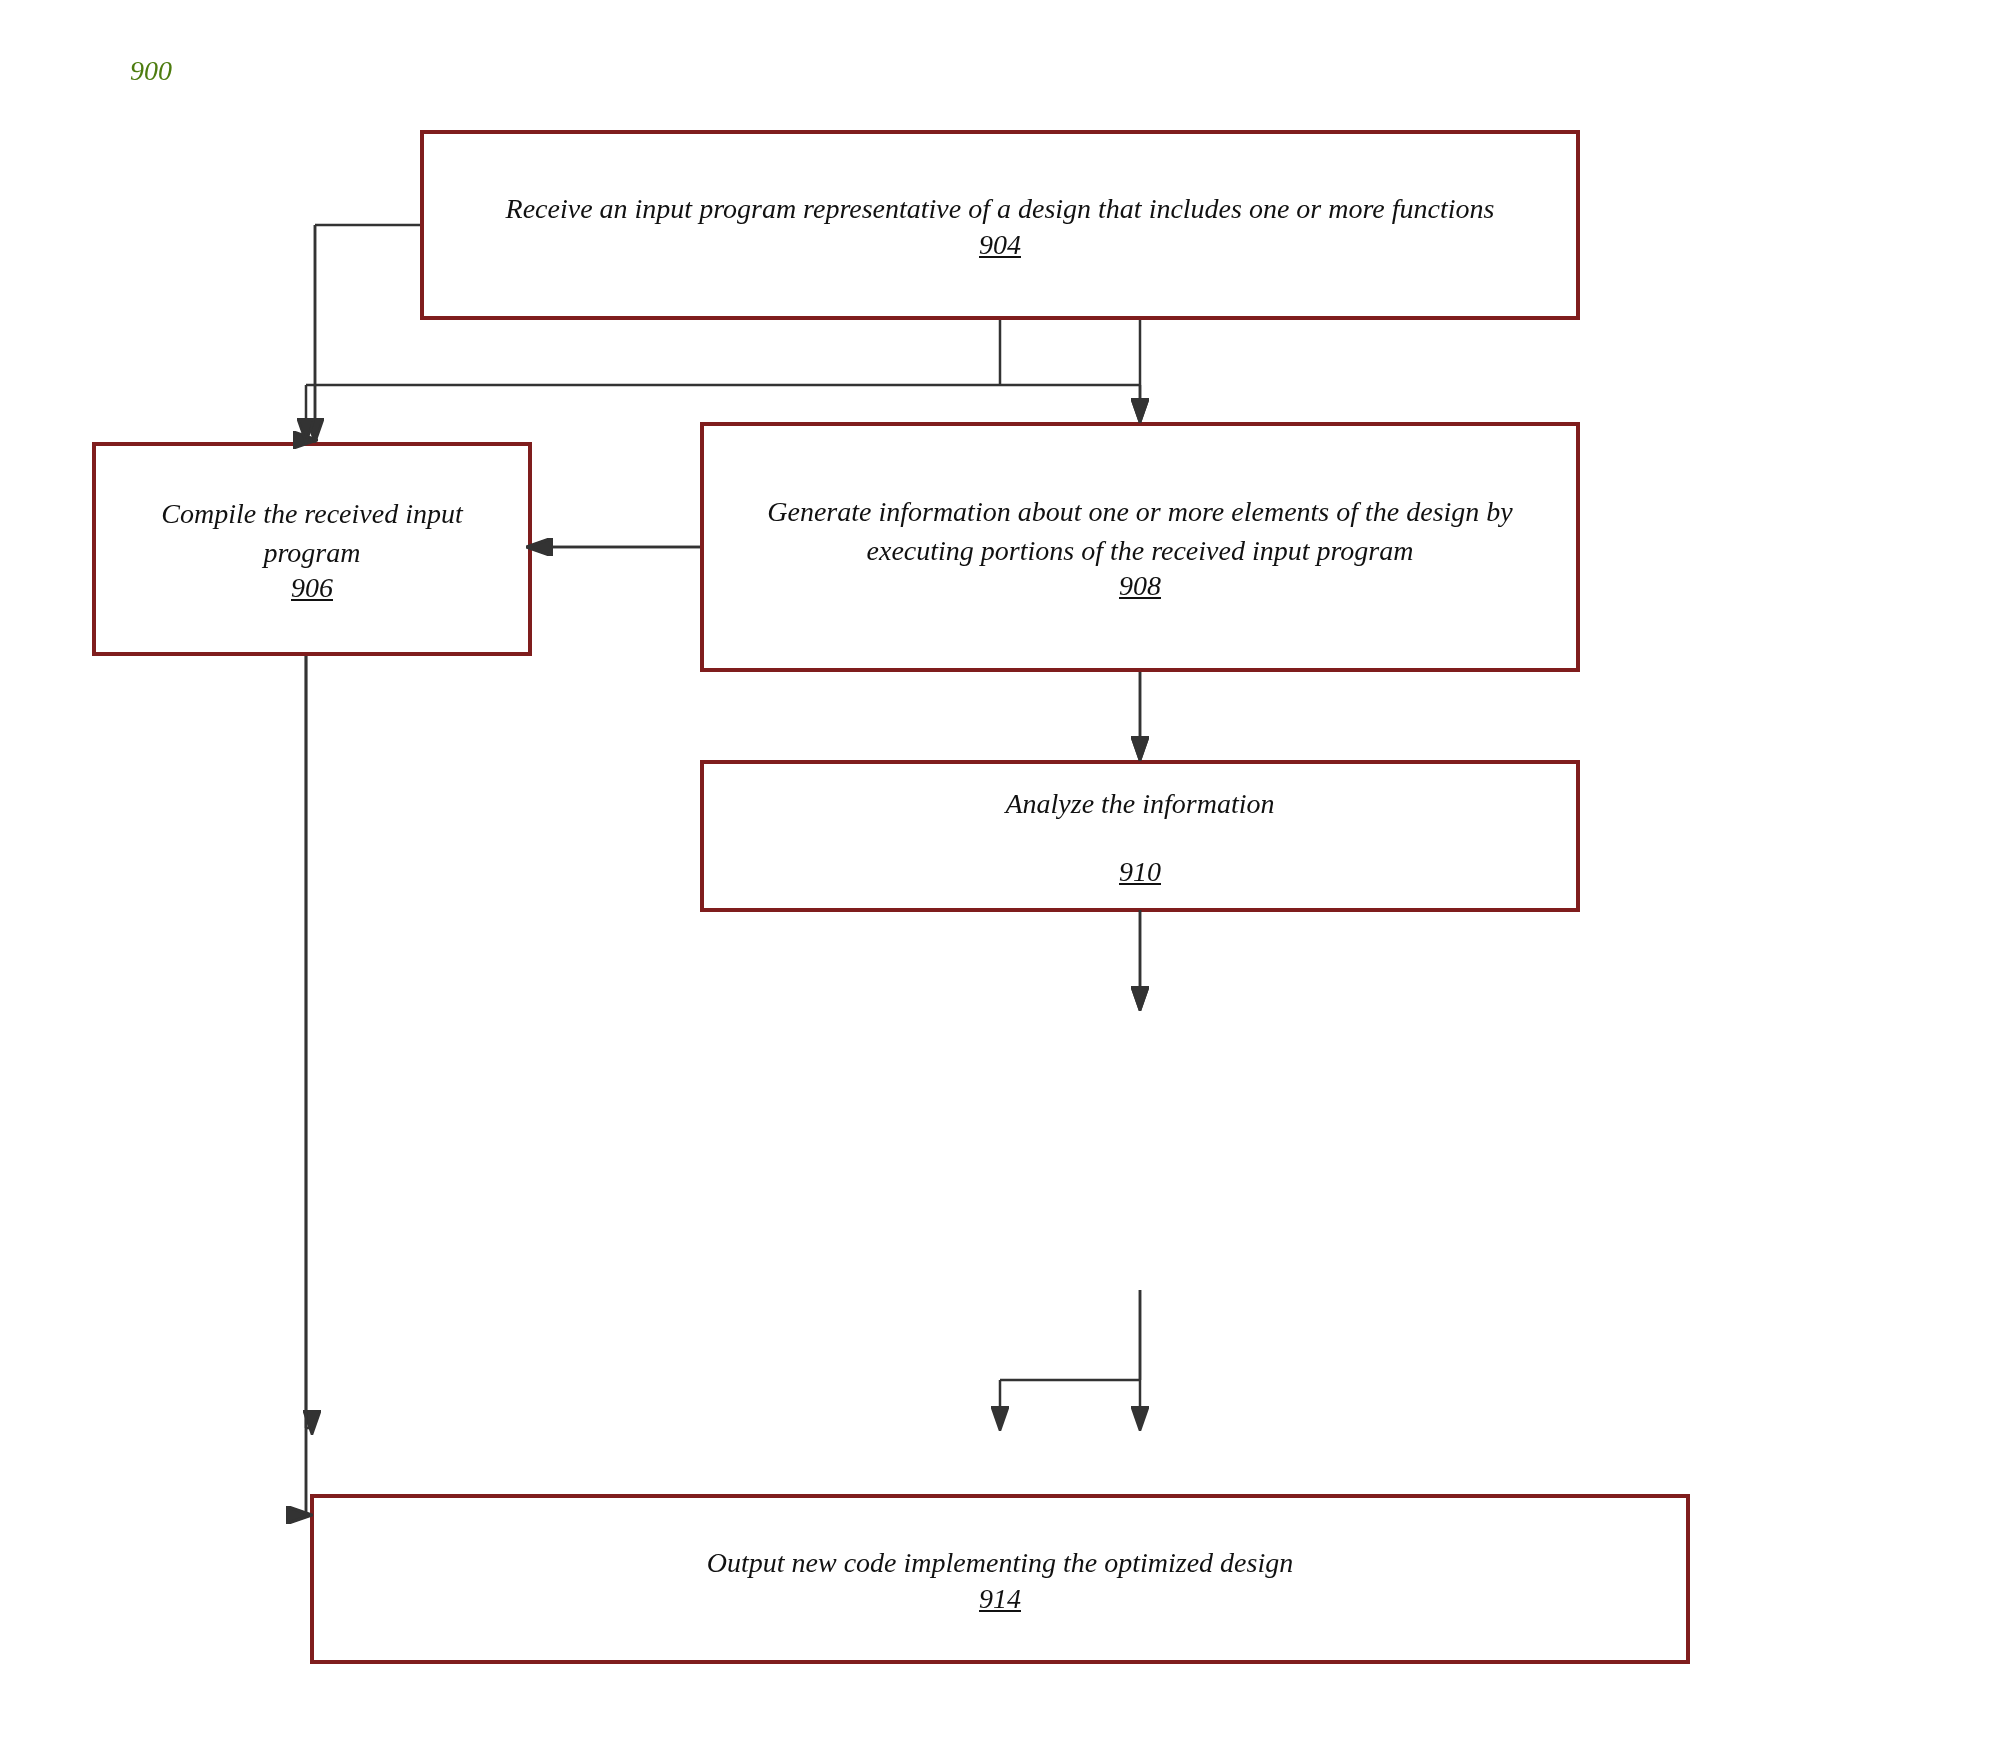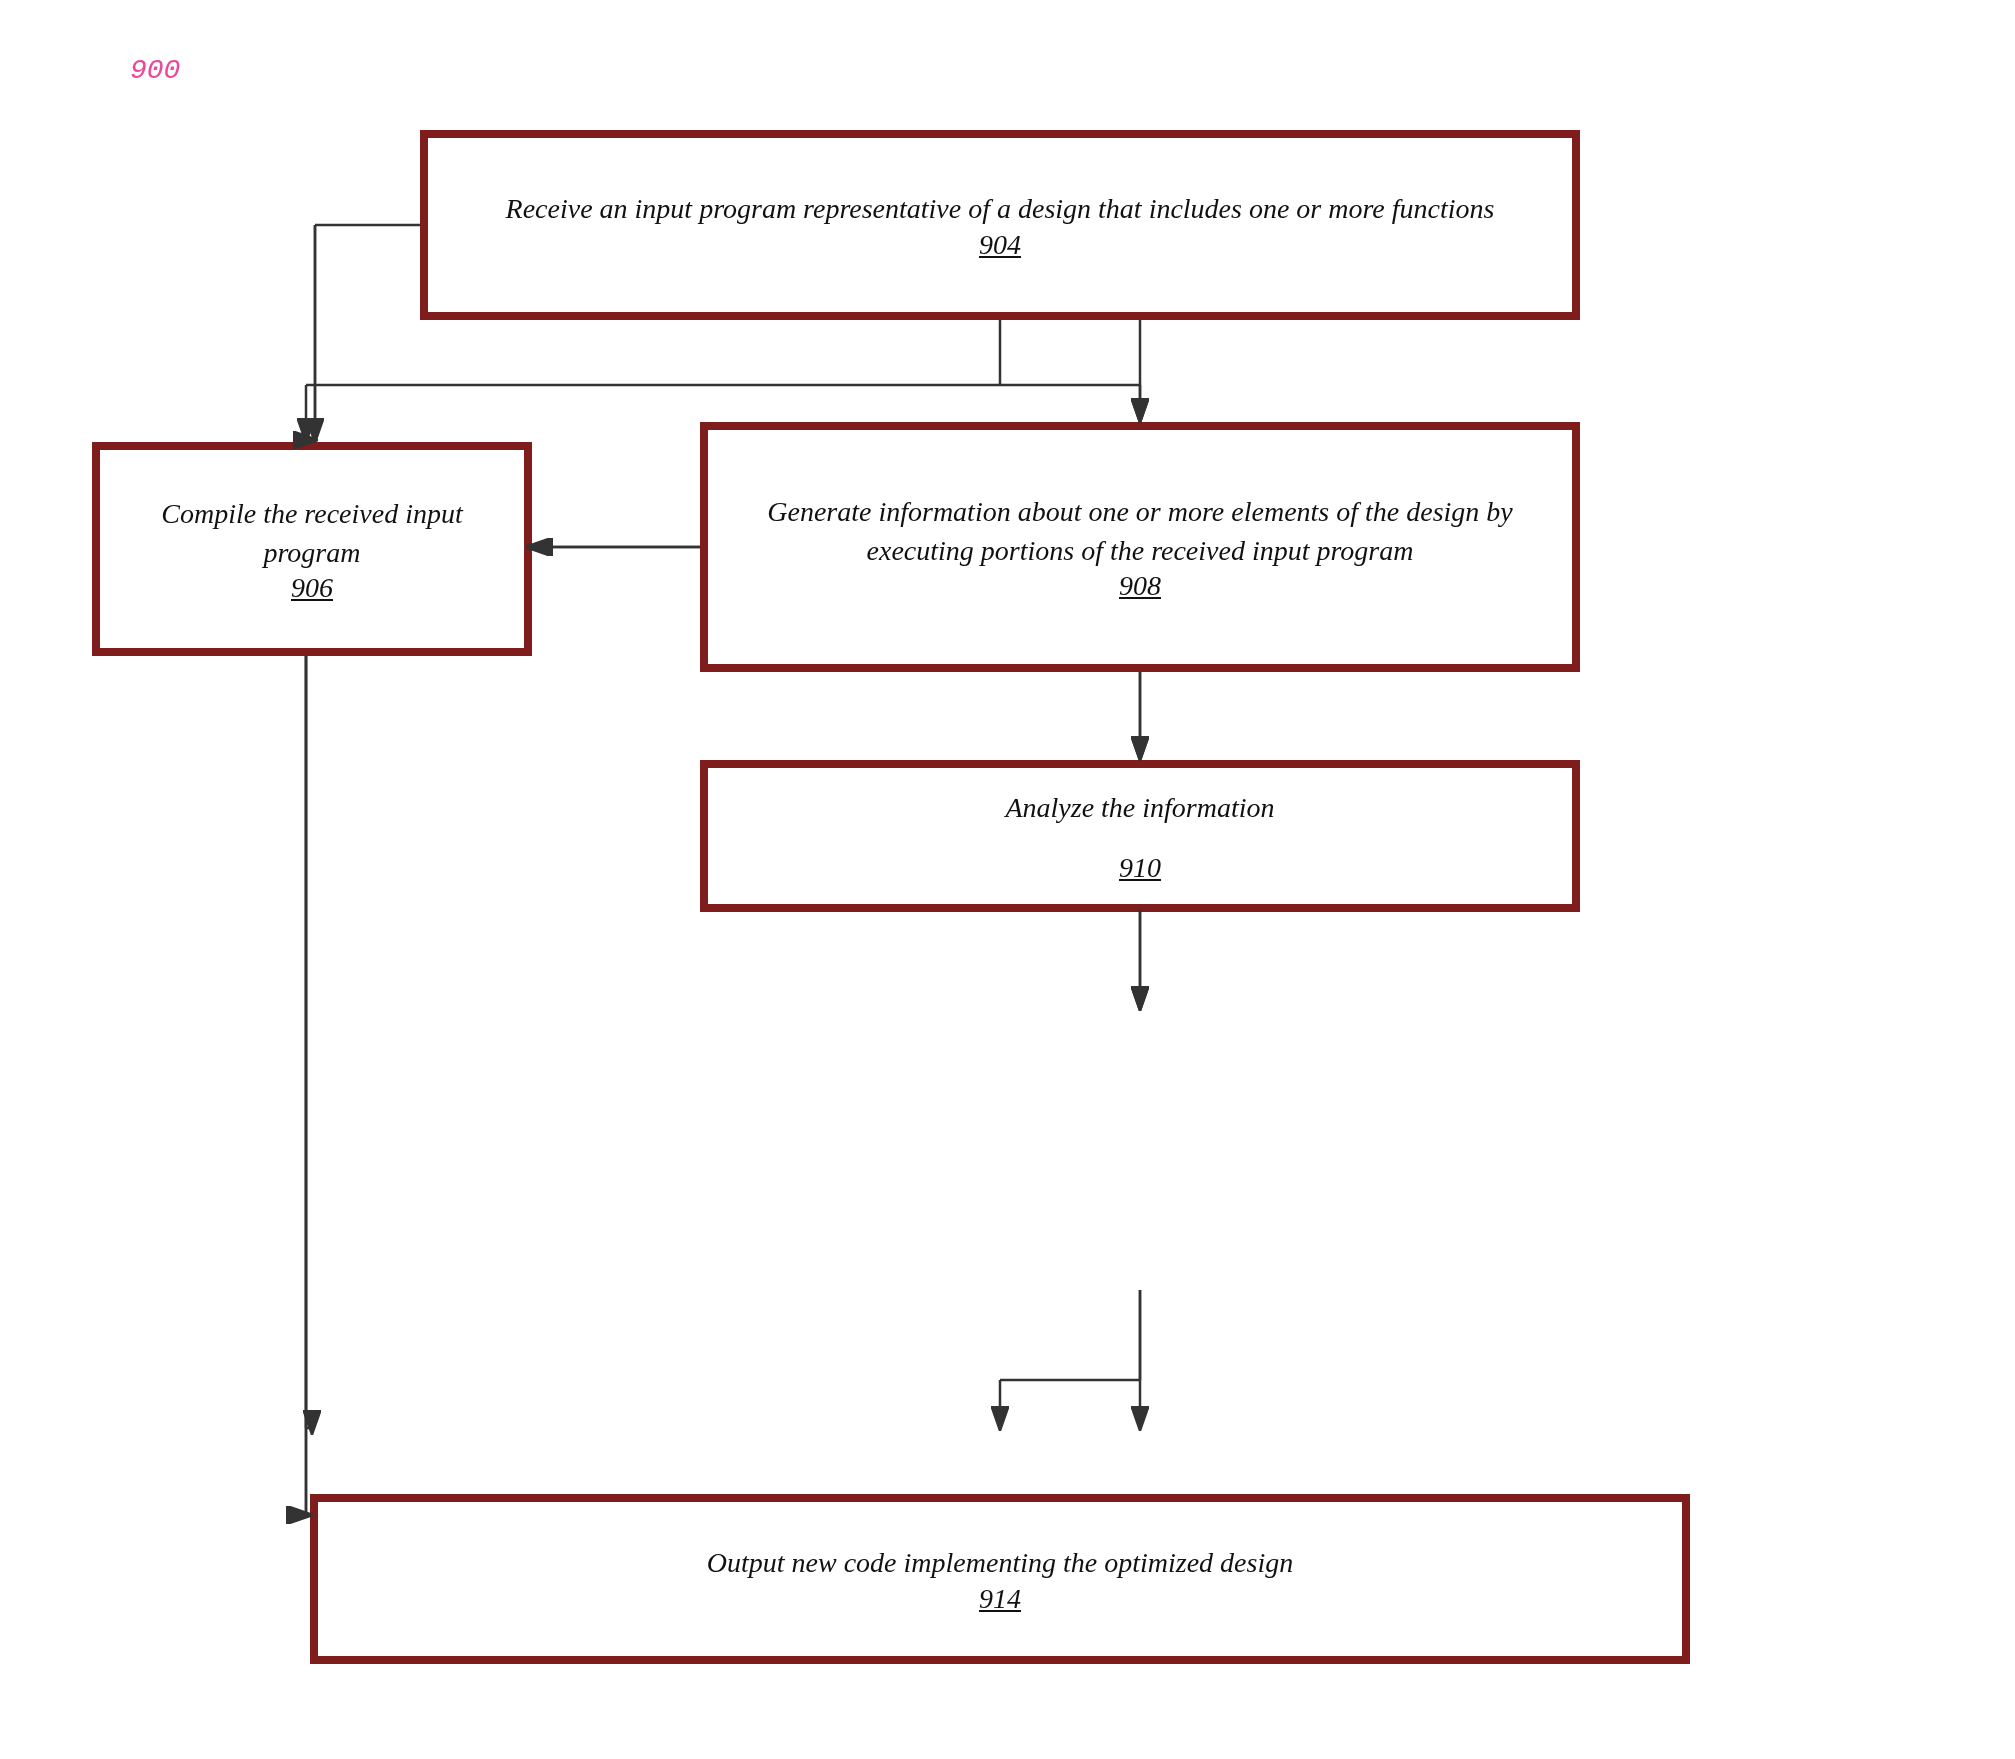--- a/index.html
+++ b/index.html
@@ -14,21 +14,21 @@
 
     .diagram-container {
       position: relative;
       width: 2015px;
       height: 1759px;
       background: #ffffff;
     }
 
     .flow-box {
       position: absolute;
-      border: 8px solid #7f1d1d;
+      border: 4px solid #7f1d1d;
       background: #ffffff;
       display: flex;
       flex-direction: column;
       align-items: center;
       justify-content: center;
       text-align: center;
       padding: 20px 25px;
     }
 
     .flow-box .box-text {
@@ -42,22 +42,21 @@
       font-style: italic;
       font-size: 28px;
       text-decoration: underline;
       color: #111;
     }
 
     .diagram-label {
       position: absolute;
       font-size: 28px;
       font-style: italic;
-      color: #ec4899;
-      font-family: Liberation Mono, monospace;
+      color: #4d7c0f;
     }
 
     
     .arrows-svg {
       position: absolute;
       top: 0;
       left: 0;
       width: 2015px;
       height: 1759px;
       pointer-events: none;

